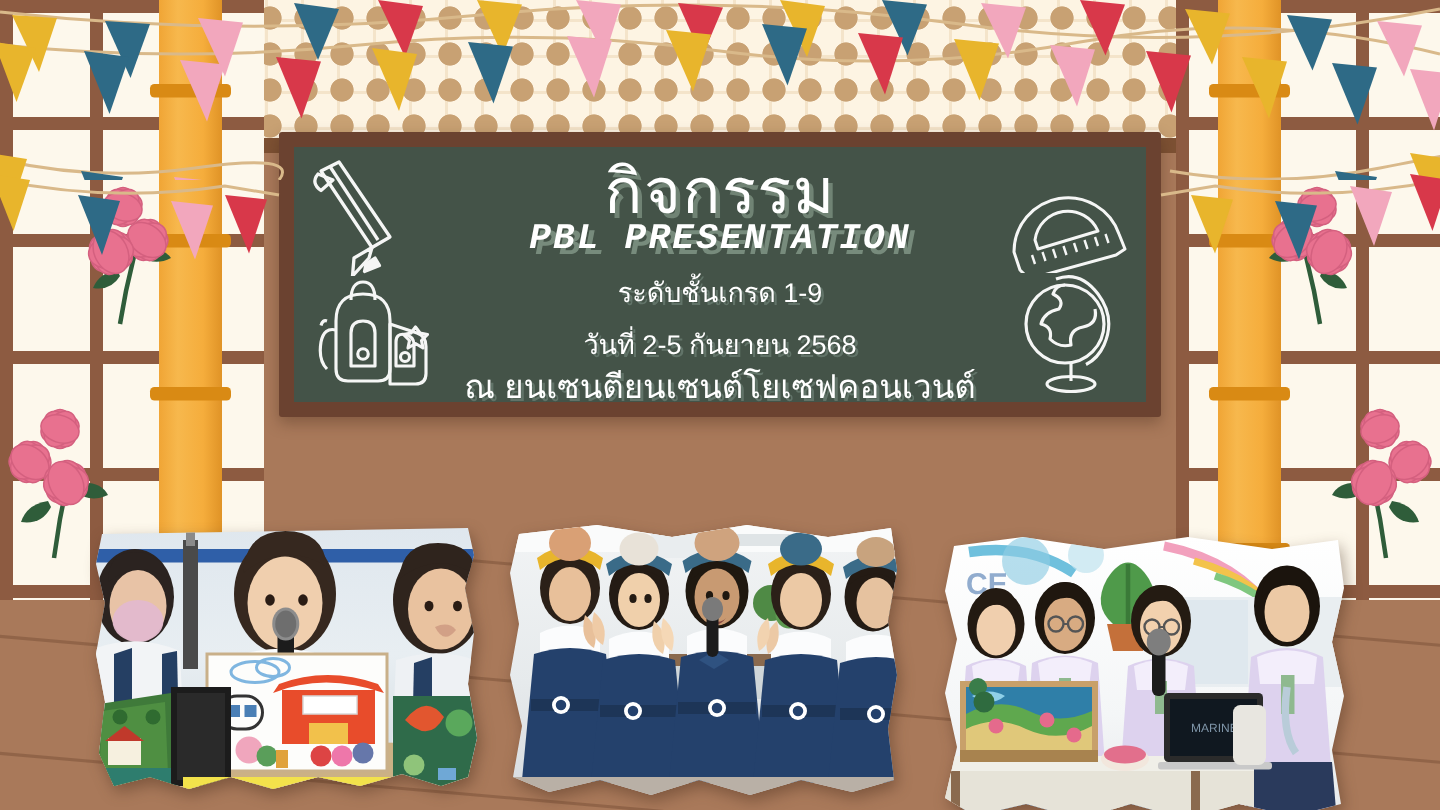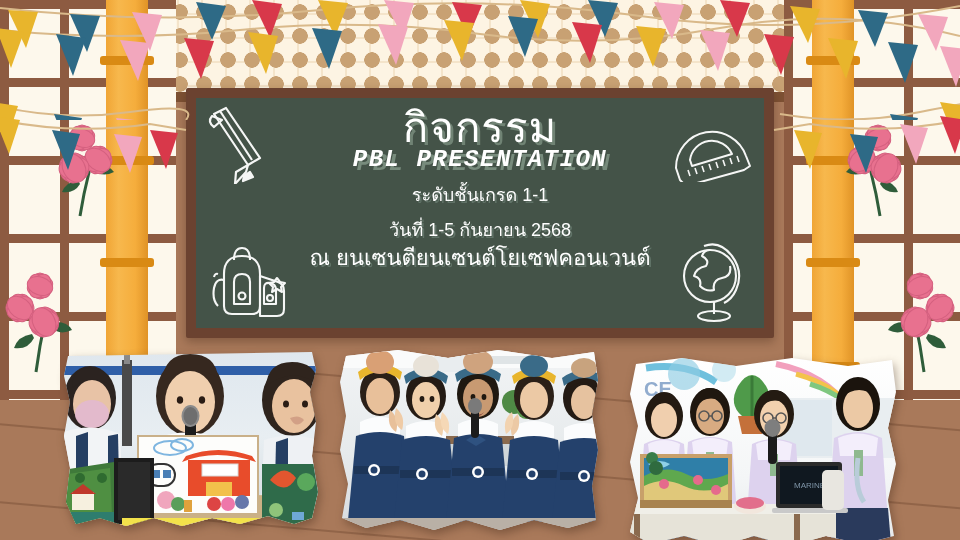--- a/index.html
+++ b/index.html
@@ -86,21 +86,21 @@
     background: #d98a14;
     border-radius: 3px;
   }
 
   .sakura { position: absolute; z-index: 5; }
 
   
   .board-frame {
     position: absolute;
     left: 186px; top: 88px;
-    width: 588px; height: 250px;
+    width: 588px; height: 190px;
     background: #6b4230;
     border-radius: 2px;
     z-index: 5;
     box-shadow: 0 4px 10px rgba(60,35,20,0.35);
   }
   .board {
     position: absolute;
     left: 10px; top: 10px; right: 10px; bottom: 10px;
     background: #445348;
     overflow: hidden;
@@ -353,22 +353,22 @@
         <circle cx="36" cy="36" r="26"></circle>
         <path d="M36 10 q-6 0 -8 6 q8 4 4 10 q-10 2 -12 10 q8 2 6 10 q6 6 14 4 q-2 -10 8 -12 q10 -2 8 -12"></path>
         <path d="M30 6 q16 -6 28 10 q12 16 4 34 q-4 9 -12 13"></path>
         <path d="M40 62 l0 12"></path>
         <ellipse cx="40" cy="76" rx="16" ry="5"></ellipse>
       </svg>
 
       <div class="board-text">
         <div class="t-thai-main">กิจกรรม</div>
         <div class="t-eng">PBL PRESENTATION</div>
-        <div class="t-sub">ระดับชั้นเกรด 1-1</div>
-        <div class="t-sub">วันที่ 1-5 กันยายน 2568</div>
+        <div class="t-sub">ระดับชั้นเกรด 1-9</div>
+        <div class="t-sub">วันที่ 2-5 กันยายน 2568</div>
         <div class="t-sub big">ณ ยนเซนตียนเซนต์โยเซฟคอนเวนต์</div>
       </div>
     </div>
   </div>
 
   <svg class="bunting" viewBox="0 0 960 120" preserveAspectRatio="none">
     <defs>
       <clipPath id="pnone">
           <rect x="0" y="0" width="960" height="120"></rect>
         </clipPath>

